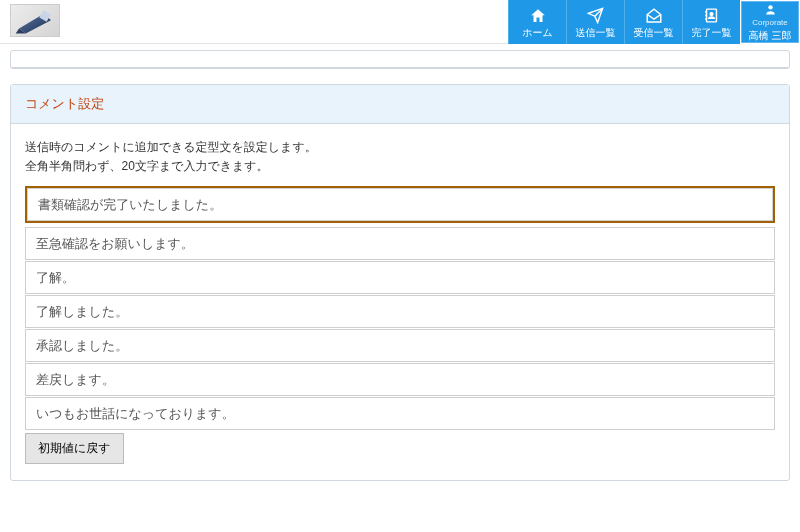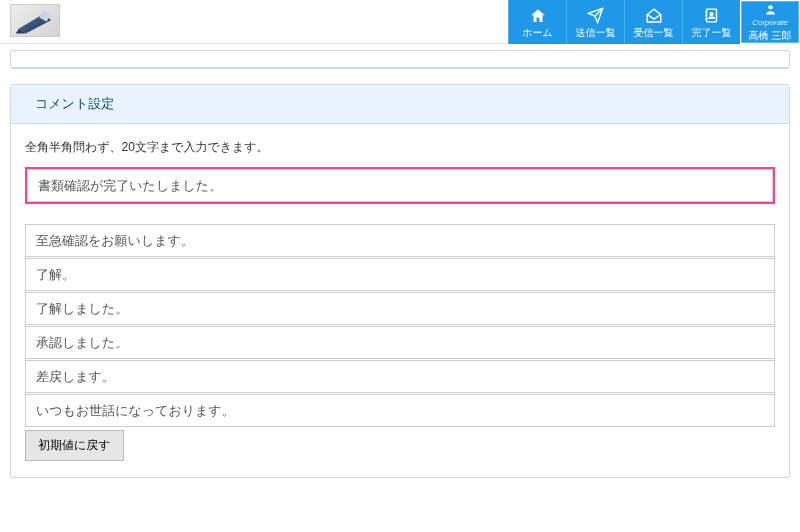--- a/index.html
+++ b/index.html
@@ -61,21 +61,20 @@
     height: 18px;
     display: flex;
     align-items: center;
     justify-content: center;
     margin-top: 2px;
   }
   .nav-item.user .corp {
     font-size: 8px;
     opacity: .85;
     margin-top: 0;
-    font-style: italic;
   }
   .nav-item.user .uname {
     font-size: 10px;
     font-weight: normal;
     margin-top: 1px;
   }
 
   .panel {
     margin: 6px 10px 0 10px;
     border: 1px solid #d0d7de;
@@ -86,36 +85,36 @@
     border-bottom: 1px solid #d0d7de;
   }
 
   .section {
     margin: 15px 10px 10px 10px;
     border: 1px solid #d0d7de;
     border-radius: 3px;
   }
   .section-header {
     background: #e8f3fb;
-    padding: 10px 24px;
+    padding: 10px 14px;
     font-size: 13px;
-    color: #0c4a6e;
+    color: #c2410c;
     border-bottom: 1px solid #d0d7de;
   }
   .section-body {
     padding: 14px 14px 16px 14px;
   }
   .desc {
     font-size: 12px;
     line-height: 1.6;
     margin-bottom: 10px;
   }
   .highlight-wrap {
-    border: 2px solid #ec4899;
-    margin-bottom: 20px;
+    border: 2px solid #a16207;
+    margin-bottom: 4px;
   }
   .input-text {
     width: 100%;
     border: 1px solid #cfcfcf;
     padding: 8px 10px;
     font-size: 13px;
     color: #555;
     background: #fff;
     font-family: inherit;
   }
@@ -205,20 +204,21 @@
 </div>
 
 <div class="panel">
   <div class="panel-gap"></div>
 </div>
 
 <div class="section">
   <div class="section-header">コメント設定</div>
   <div class="section-body">
     <div class="desc">
+      <div>送信時のコメントに追加できる定型文を設定します。</div>
       <div>全角半角問わず、20文字まで入力できます。</div>
     </div>
 
     <div class="highlight-wrap">
       <input type="text" class="input-text" value="書類確認が完了いたしました。" style="">
     </div>
 
     <div class="inputs-stack">
       <input type="text" class="input-text" value="至急確認をお願いします。" style="">
       <input type="text" class="input-text" value="了解。" style="">

